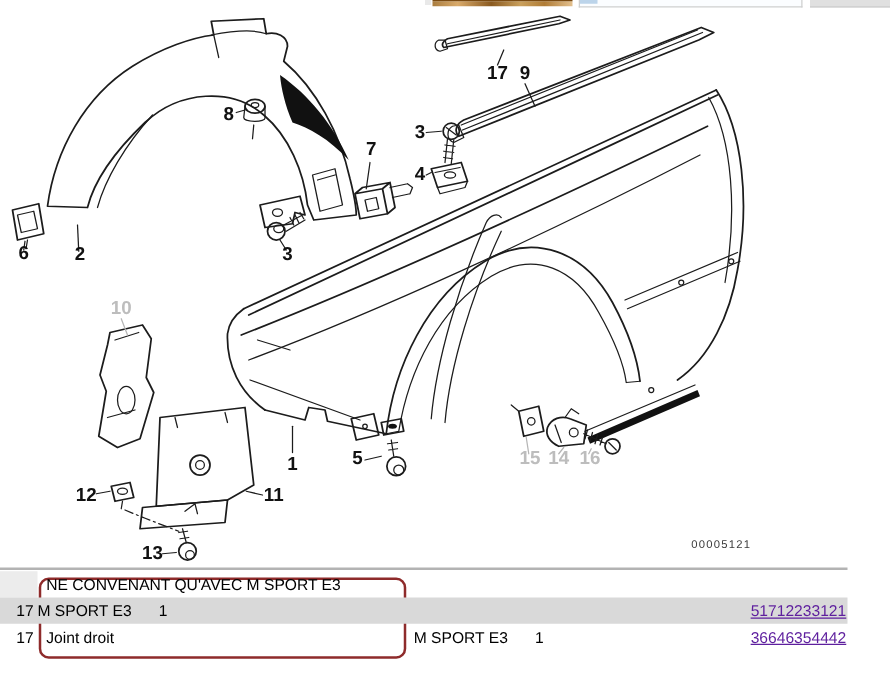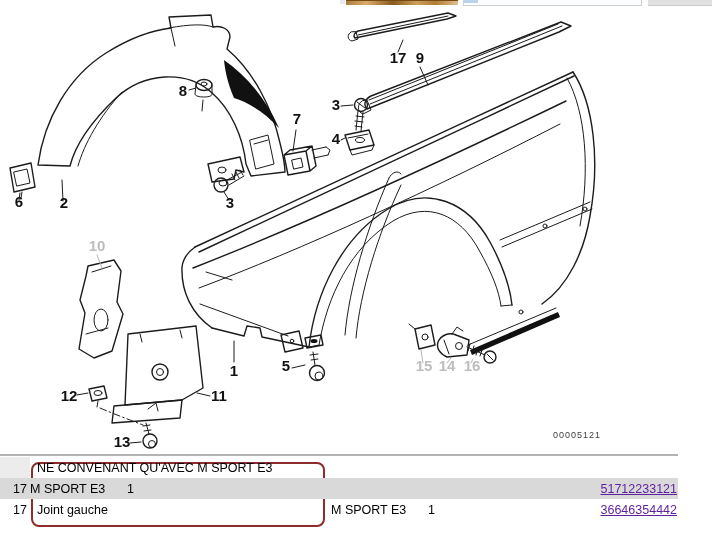--- a/index.html
+++ b/index.html
@@ -237,19 +237,19 @@
 
     <div class="trow gray">
       <div class="cnum">17</div>
       <div class="cmodel">M SPORT E3</div>
       <div class="cqty">1</div>
       <div class="clink"><a href="#">51712233121</a></div>
     </div>
 
     <div class="trow">
       <div class="cnum">17</div>
-      <div class="cdesc">Joint gauche</div>
+      <div class="cdesc">Joint droit</div>
       <div class="cmodel">M SPORT E3</div>
       <div class="cqty">1</div>
       <div class="clink"><a href="#">36646354442</a></div>
     </div>
   </div>
 </div>
 
 </body></html>

